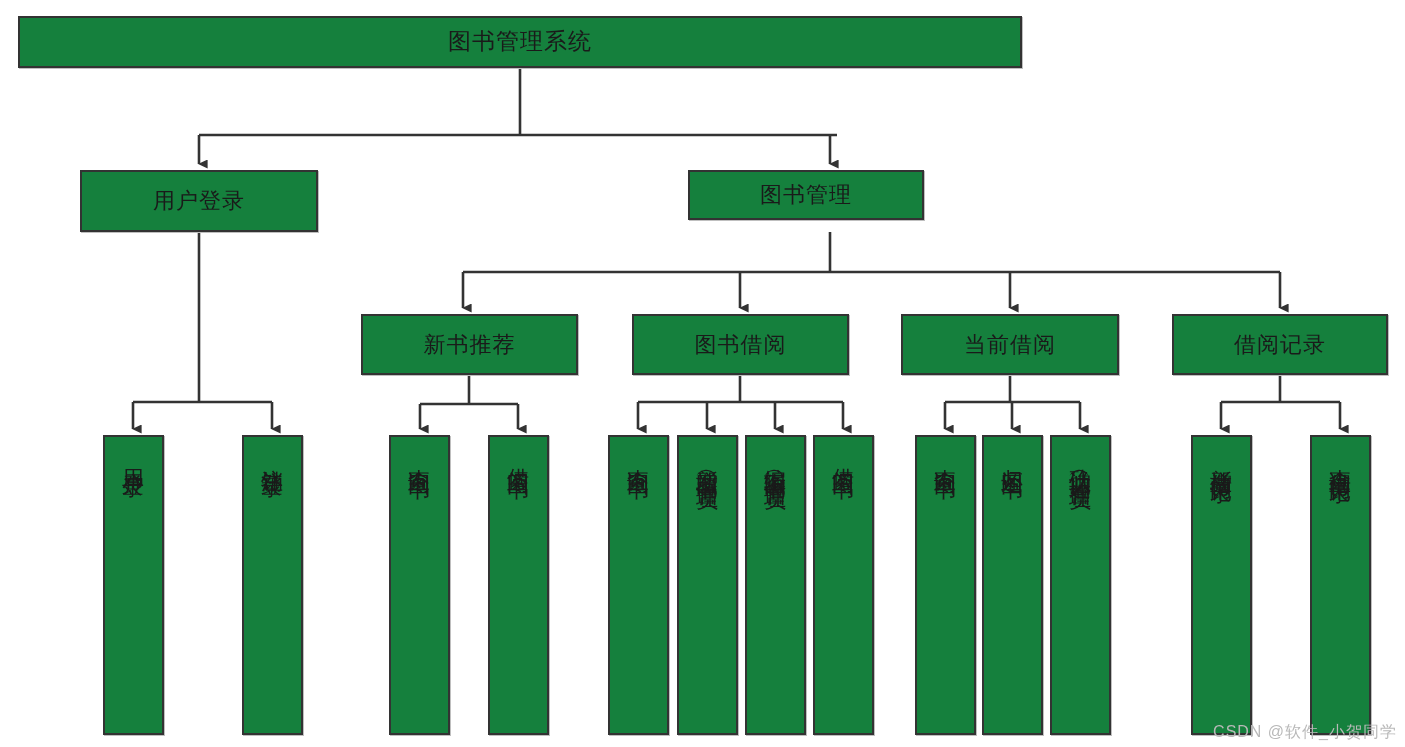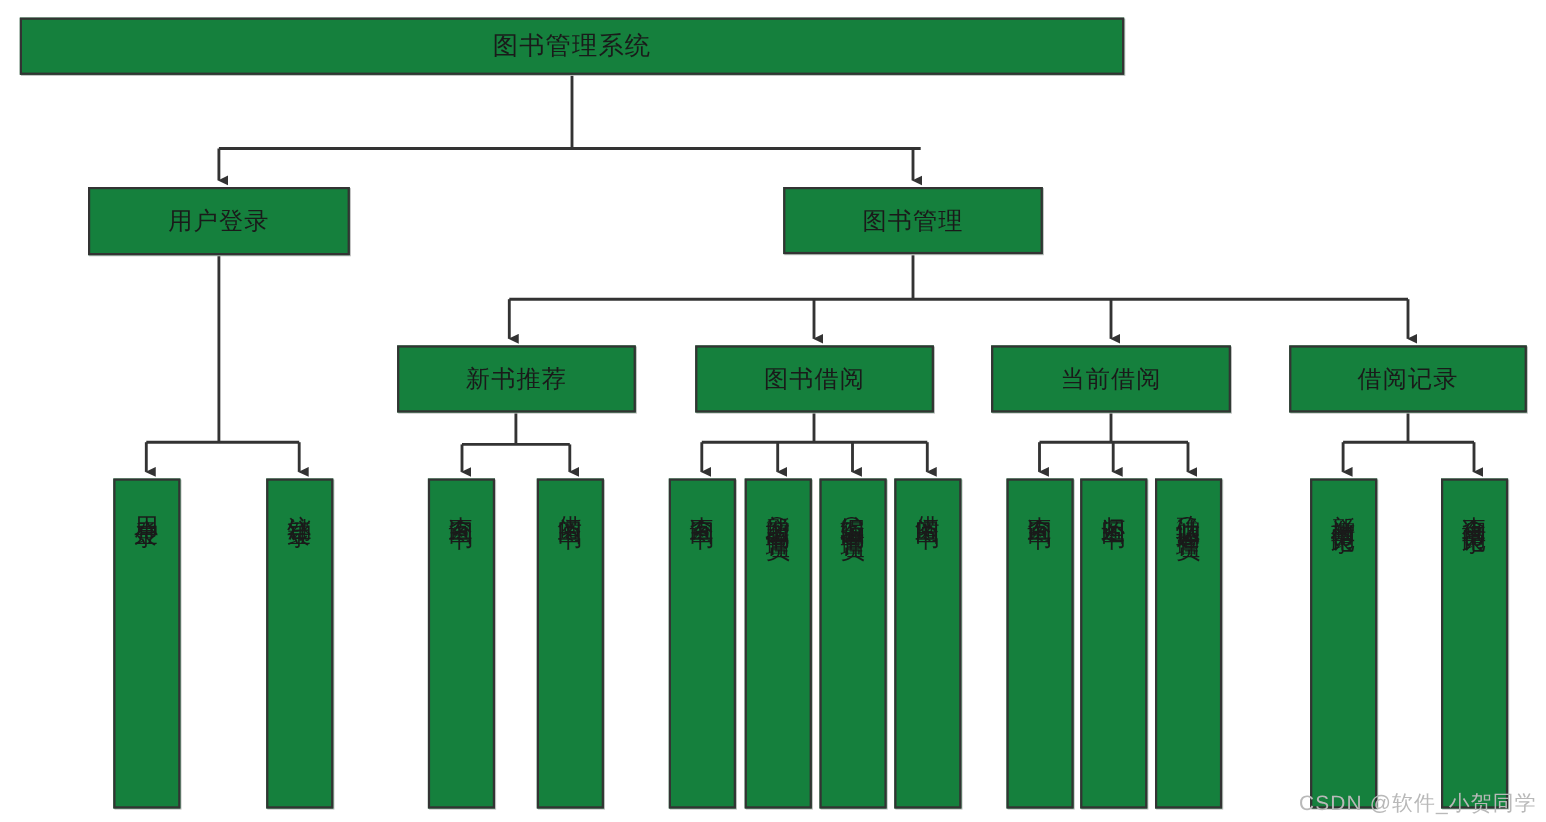--- a/index.html
+++ b/index.html
@@ -42,21 +42,21 @@
     text-orientation:upright;
     font-size:22px;
     letter-spacing:3px;
     line-height:1.05;
     white-space:normal;
   }
   .watermark{
     position:absolute;
     right:8px;
     bottom:4px;
-    font-size:19px;
+    font-size:16px;
     color:#b9b9b9;
     letter-spacing:1px;
     white-space:nowrap;
     pointer-events:none;
   }
 </style>
 </head>
 <body>
 
 <div id="canvas">
@@ -115,21 +115,21 @@
   </svg>
 
   <div class="node h root" style="left:18px;top:16px;width:1004px;height:52px;">
     <span class="label">图书管理系统</span>
   </div>
 
   <div class="node h" style="left:80px;top:170px;width:238px;height:62px;">
     <span class="label">用户登录</span>
   </div>
 
-  <div class="node h" style="left:712px;top:170px;width:236px;height:61px;">
+  <div class="node h" style="left:688px;top:170px;width:236px;height:50px;">
     <span class="label">图书管理</span>
   </div>
 
   <div class="node h" style="left:361px;top:314px;width:217px;height:61px;">
     <span class="label">新书推荐</span>
   </div>
 
   <div class="node h" style="left:632px;top:314px;width:217px;height:61px;">
     <span class="label">图书借阅</span>
   </div>

